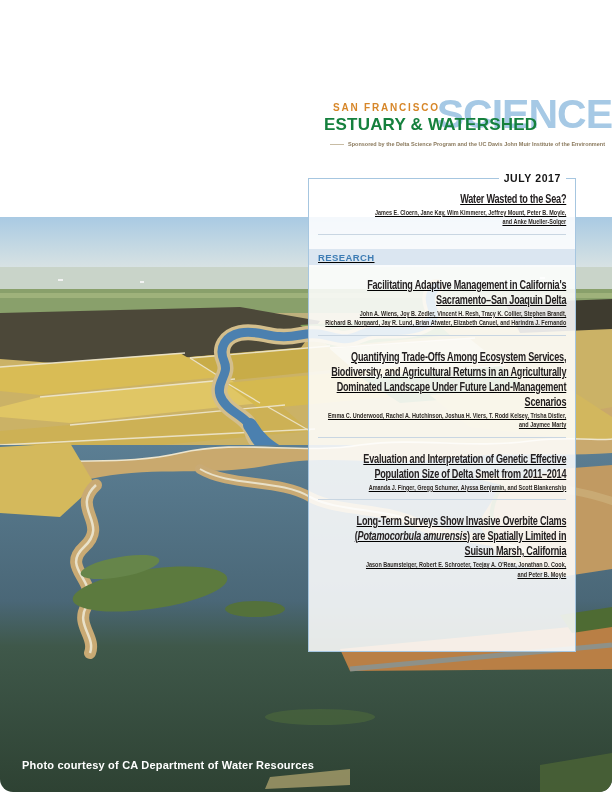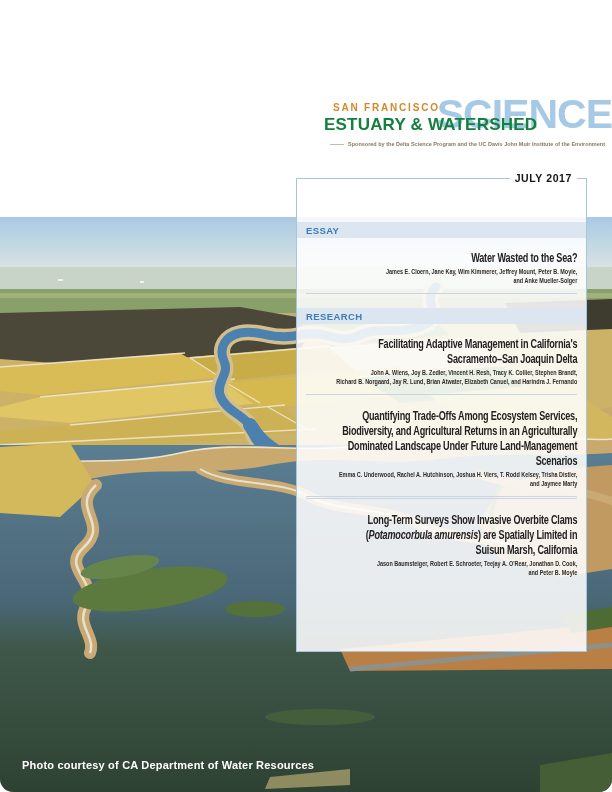--- a/index.html
+++ b/index.html
@@ -17,22 +17,22 @@
   .m-sf { position:absolute; left:33px; top:8px; font-size:10px; font-weight:bold; color:#D7872A;
           letter-spacing:1.8px; }
   .m-ew { position:absolute; left:24px; top:21px; font-size:17px; font-weight:bold; color:#15803d;
           letter-spacing:0.2px; }
   .m-tagline { position:absolute; left:30px; right:22px; top:47px; display:flex; align-items:center;
                gap:4px; font-size:5.5px; font-weight:bold; color:#8A795C; white-space:nowrap; }
   .m-tagline::before { content:""; flex:0 0 14px; height:1px; background:#C8BCA4; }
   .m-tagline::after  { content:""; flex:1 1 auto; height:1px; background:#C8BCA4; }
 
   
-  .toc-panel { position:absolute; left:296px; top:178px; width:291px; height:474px; z-index:3;
-               background:rgba(255,255,255,0.87); border:1px solid #A6C6E0; box-sizing:border-box; }
+  .toc-panel { position:absolute; left:308px; top:178px; width:268px; height:474px; z-index:3;
+               background:rgba(255,255,255,0.87); border:1px solid #A6C6E0; box-sizing:border-box;text-decoration:underline; }
   .issue-date { position:absolute; top:-7px; right:9px; background:#ffffff; padding:0 5px;
                 font-size:10.5px; font-weight:bold; letter-spacing:0.6px; color:#141414; }
   .band { background:#DBE6F1; color:#3D7CB4; font-weight:bold; font-size:9.5px;
           letter-spacing:0.4px; padding:3px 9px 2px; }
   .band-essay { margin-top:43px; }
   .band-research { margin-top:14px; }
   .article { padding:12px 9px 6px;text-align:right; }
   .title { margin:0; font-size:13px; line-height:1.16; font-weight:bold; color:#242021;
            white-space:pre-line; letter-spacing:-0.3px;
            transform:scaleX(0.70); transform-origin:left top; width:143%; }
@@ -153,23 +153,20 @@
     <div class="m-sf">SAN FRANCISCO</div>
     <div class="m-ew">ESTUARY &amp; WATERSHED</div>
     <div class="m-tagline">
       <span>Sponsored by the Delta Science Program and the UC Davis John Muir Institute of the Environment</span>
     </div>
   </div>
 
   <div class="toc-panel">
     <div class="issue-date">JULY 2017</div>
 
-    <div class="band band-essay">
-      <span>ESSAY</span>
-    </div>
 
     <div class="article">
       <h3 class="title">Water Wasted to the Sea?</h3>
       <p class="authors">James E. Cloern, Jane Kay, Wim Kimmerer, Jeffrey Mount, Peter B. Moyle,
 and Anke Mueller-Solger</p>
     </div>
 
     <div class="sep"></div>
 
 
@@ -190,20 +187,25 @@
       <h3 class="title">Quantifying Trade-Offs Among Ecosystem Services,
 Biodiversity, and Agricultural Returns in an Agriculturally
 Dominated Landscape Under Future Land-Management
 Scenarios</h3>
       <p class="authors">Emma C. Underwood, Rachel A. Hutchinson, Joshua H. Viers, T. Rodd Kelsey, Trisha Distler,
 and Jaymee Marty</p>
     </div>
 
     <div class="sep"></div>
 
+    <div class="article">
+      <h3 class="title">Evaluation and Interpretation of Genetic Effective
+Population Size of Delta Smelt from 2011–2014</h3>
+      <p class="authors">Amanda J. Finger, Gregg Schumer, Alyssa Benjamin, and Scott Blankenship</p>
+    </div>
 
     <div class="sep"></div>
 
     <div class="article">
       <h3 class="title"><span>Long-Term Surveys Show Invasive Overbite Clams
 (</span><em>Potamocorbula amurensis</em><span>) are Spatially Limited in
 Suisun Marsh, California</span></h3>
       <p class="authors">Jason Baumsteiger, Robert E. Schroeter, Teejay A. O'Rear, Jonathan D. Cook,
 and Peter B. Moyle</p>
     </div>

